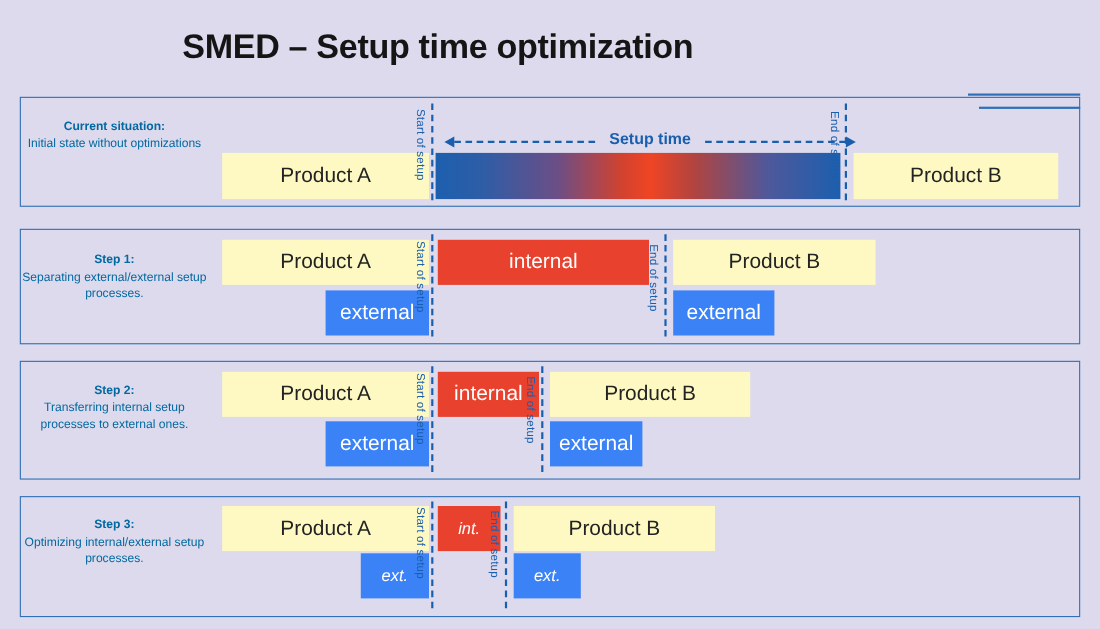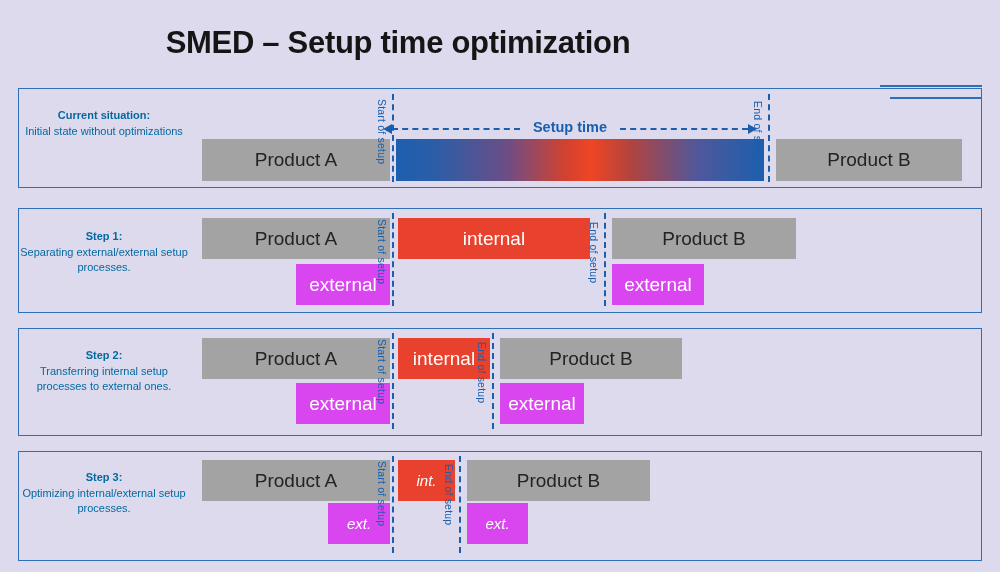--- a/index.html
+++ b/index.html
@@ -67,22 +67,22 @@
   
   .bar{
     position:absolute;
     box-sizing:border-box;
     display:flex;
     align-items:center;
     justify-content:center;
     font-size:19px;
     white-space:nowrap;
   }
-  .bar.yellow{background:#a3a3a3;color:#232323;}
-  .bar.blue{background:#d946ef;color:#ffffff;}
+  .bar.yellow{background:#fef9c3;color:#232323;}
+  .bar.blue{background:#3b82f6;color:#ffffff;}
   .bar.red{background:#e8412e;color:#ffffff;}
   .bar.small{font-size:15px;font-style:italic;}
   .bar.gradient{
     background:linear-gradient(to right,
       #1c5fae 0%, #2f5da6 12%, #6b4e86 30%,
       #d2422f 46%, #ef4524 53%, #b04440 64%,
       #4f589b 82%, #1c5fae 100%);
   }
 
   
@@ -140,21 +140,21 @@
 <div class="corner-artifact">
   <div class="seg-a"></div>
     <div class="seg-b"></div>
 </div>
 
 <div class="caption" style="top:108px;">
   <span class="cap-title">Current situation:</span>
   <span class="cap-body">Initial state without optimizations</span>
 </div>
 
-<div class="setup-arrow" style="left:383px;top:121px;width:374px;">
+<div class="setup-arrow" style="left:404px;top:121px;width:374px;">
   <div class="head-l"></div>
   <div class="line-l" style="left:9px;width:128px;"></div>
   <div class="setup-label" style="left:137px;width:100px;">Setup time</div>
   <div class="line-r" style="left:237px;width:128px;"></div>
   <div class="head-r"></div>
 </div>
 
 <div class="bar yellow" style="left:202px;top:139px;width:188px;height:42px;">
   <span>Product A</span>
 </div>

